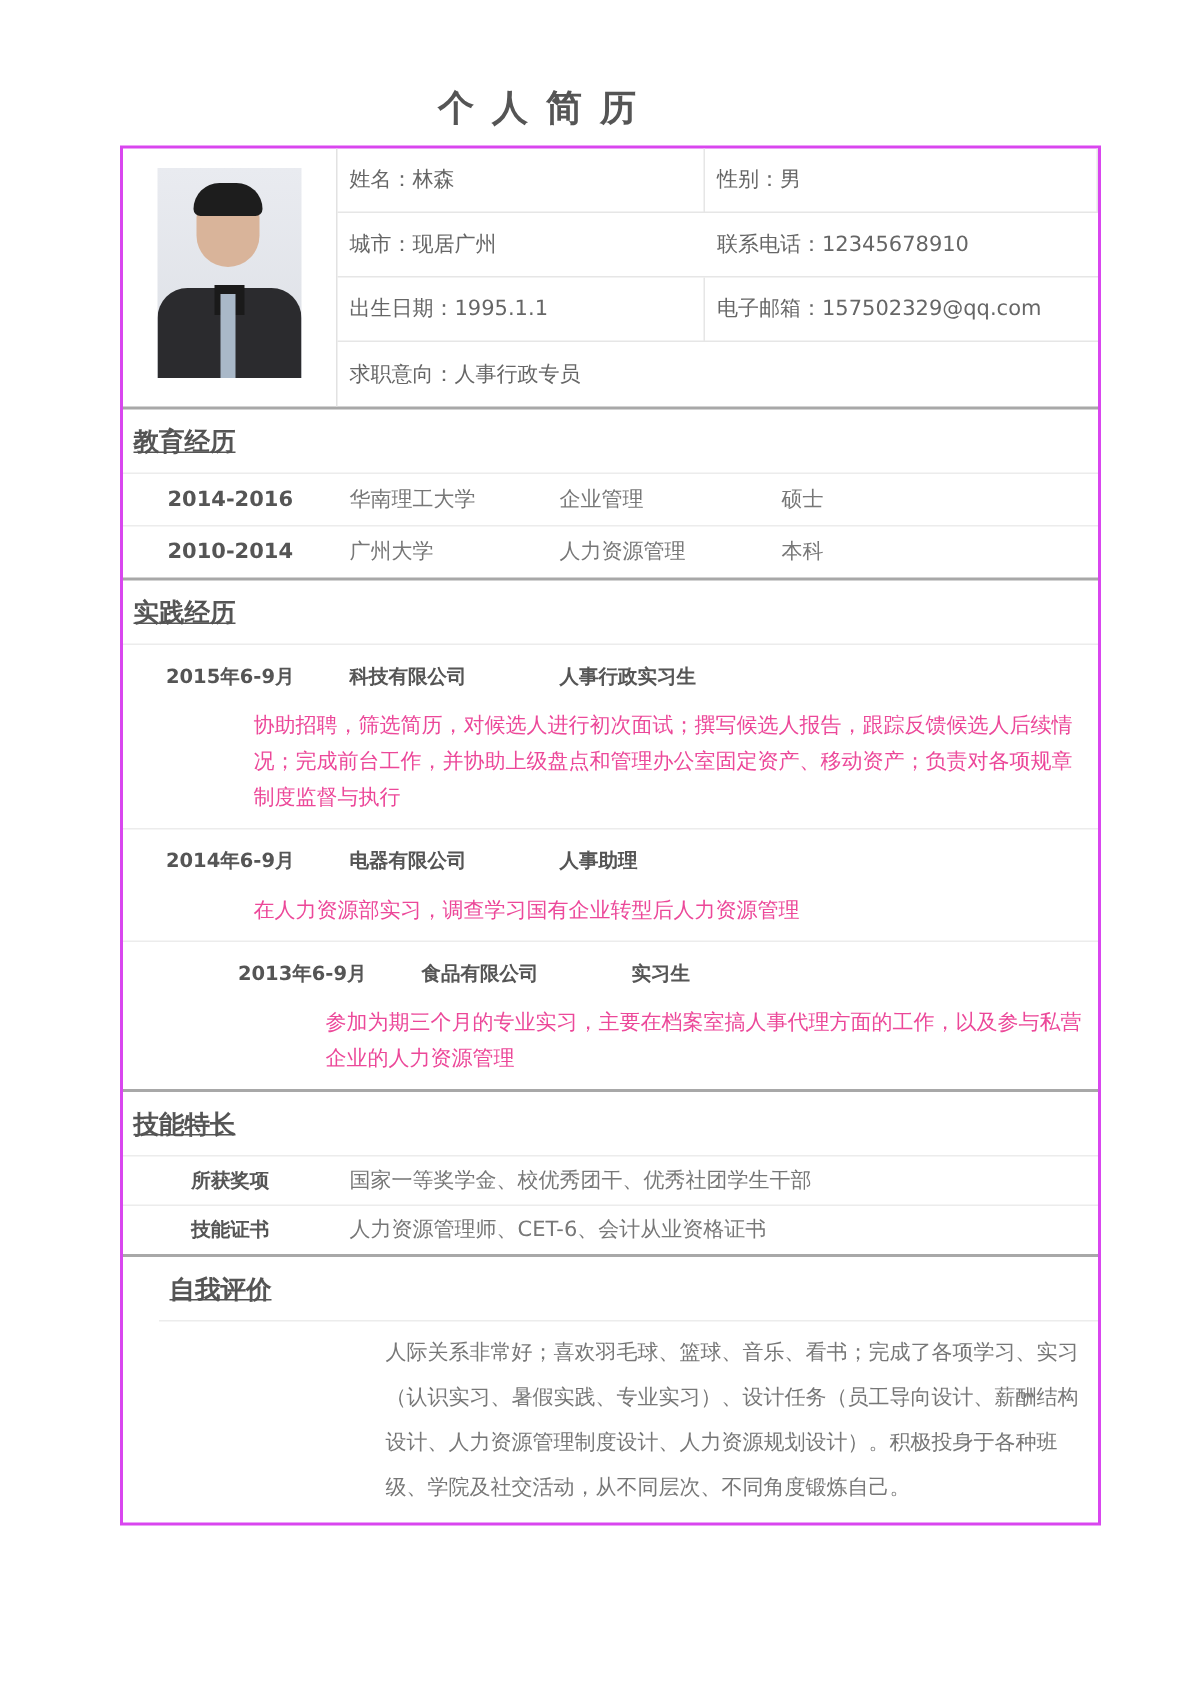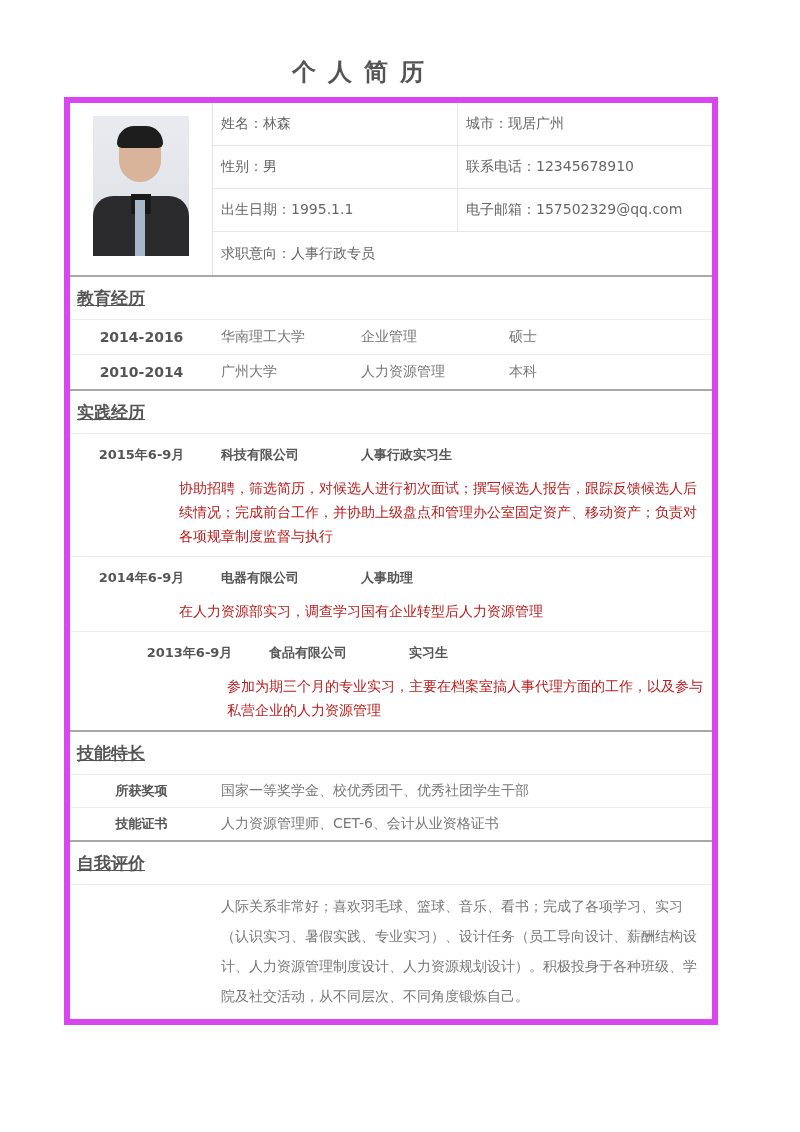--- a/index.html
+++ b/index.html
@@ -1,44 +1,44 @@
 <!DOCTYPE html>
 <html><head>
 <meta charset="utf-8">
 <style>
   html, body { margin: 0; padding: 0; background: #ffffff; }
   body { width: 800px; height: 1132px; position: relative; font-family: "DejaVu Sans", "Liberation Sans", sans-serif; color: #555; }
   .title { position: absolute; top: 56px; left: 0; width: 716px; text-align: center; font-size: 24px; font-weight: bold; color: #555; letter-spacing: 12px; text-indent: 12px; }
-  .frame { position: absolute; left: 64px; top: 97px; width: 654px; border: 6px solid #d946ef; box-sizing: border-box; }
+  .frame { position: absolute; left: 80px; top: 97px; width: 654px; border: 2px solid #d946ef; box-sizing: border-box; }
   .basic { display: flex; height: 172px; border-bottom: 2px solid #a8a8a8; }
   .photo-cell { width: 143px; border-right: 1px solid #e2e2e2; display: flex; justify-content: center; align-items: flex-start; padding-top: 13px; box-sizing: border-box; }
   .photo { width: 96px; height: 140px; background: linear-gradient(#e9ebf0, #dde0e6); position: relative; overflow: hidden; }
   .photo .head { position: absolute; left: 26px; top: 14px; width: 42px; height: 52px; border-radius: 20px 20px 22px 22px; background: #d9b49a; }
   .photo .hair { position: absolute; left: 24px; top: 10px; width: 46px; height: 22px; border-radius: 22px 22px 6px 6px; background: #1d1d1d; }
   .photo .body { position: absolute; left: 0; top: 80px; width: 96px; height: 70px; background: #2b2b2e; border-radius: 20px 20px 0 0; }
   .photo .shirt { position: absolute; left: 38px; top: 78px; width: 20px; height: 20px; background: #1a1a1a; }
   .photo .tie { position: absolute; left: 42px; top: 84px; width: 10px; height: 60px; background: #a9b8c8; }
   .info-grid { flex: 1; display: grid; grid-template-columns: 245px 1fr; grid-template-rows: 43px 43px 43px 1fr; }
   .info-cell { display: flex; align-items: center; padding-left: 8px; font-size: 14px; color: #666; border-bottom: 1px solid #e6e6e6; }
   .info-cell.left { border-right: 1px solid #e6e6e6; }
   .info-cell.full { grid-column: 1 / span 2; border-bottom: none; }
   .section { border-bottom: 2px solid #a8a8a8; }
-  .section:last-child { border-bottom: none; }
+  .section:last-child { border-bottom: none; margin-left: 24px; }
   .sec-head { height: 42px; display: flex; align-items: center; padding-left: 7px; font-size: 17px; font-weight: bold; color: #555; border-bottom: 1px solid #ececec; text-decoration: underline; }
   .edu-row { height: 34px; display: flex; align-items: center; font-size: 14px; color: #777; border-bottom: 1px solid #ececec; }
   .edu-row:last-child { border-bottom: none; }
   .c-date { width: 143px; text-align: center; font-weight: bold; color: #555; }
   .c1 { width: 148px; padding-left: 8px; box-sizing: border-box; }
   .c2 { width: 148px; }
   .c3 { width: 100px; }
   .exp { border-bottom: 1px solid #ececec; padding-bottom: 8px; }
   .exp:last-child { border-bottom: none; padding-left: 48px; }
   .exp-top { height: 42px; display: flex; align-items: center; font-size: 13px; font-weight: bold; color: #555; }
   .exp-top .c1 { font-weight: bold; color: #555; }
-  .exp-desc { margin-left: 109px; padding-right: 6px; font-size: 14px; line-height: 24px; color: #b91c1c; }
+  .exp-desc { margin-left: 87px; padding-right: 6px; font-size: 14px; line-height: 24px; color: #ec4899; }
   .skill-row { height: 32px; display: flex; align-items: center; font-size: 14px; color: #777; border-bottom: 1px solid #ececec; }
   .skill-row:last-child { border-bottom: none; }
   .skill-row .c-date { font-size: 13px; }
   .eval { padding: 6px 6px 8px 151px; font-size: 14px; line-height: 30px; color: #777; }
 </style>
 </head>
 <body>
 
 <div class="title">个人简历</div>
 
@@ -48,22 +48,22 @@
       <div class="photo">
         <div class="body"></div>
           <div class="shirt"></div>
           <div class="tie"></div>
           <div class="head"></div>
           <div class="hair"></div>
       </div>
     </div>
     <div class="info-grid">
       <div class="info-cell left">姓名：林森</div>
+      <div class="info-cell left">性别：男</div>
       <div class="info-cell">城市：现居广州</div>
-      <div class="info-cell left">性别：男</div>
       <div class="info-cell">联系电话：12345678910</div>
       <div class="info-cell left">出生日期：1995.1.1</div>
       <div class="info-cell">电子邮箱：157502329@qq.com</div>
       <div class="info-cell full">求职意向：人事行政专员</div>
     </div>
   </div>
 
   <div class="section">
     <div class="sec-head">教育经历</div>
     <div class="edu-row">

